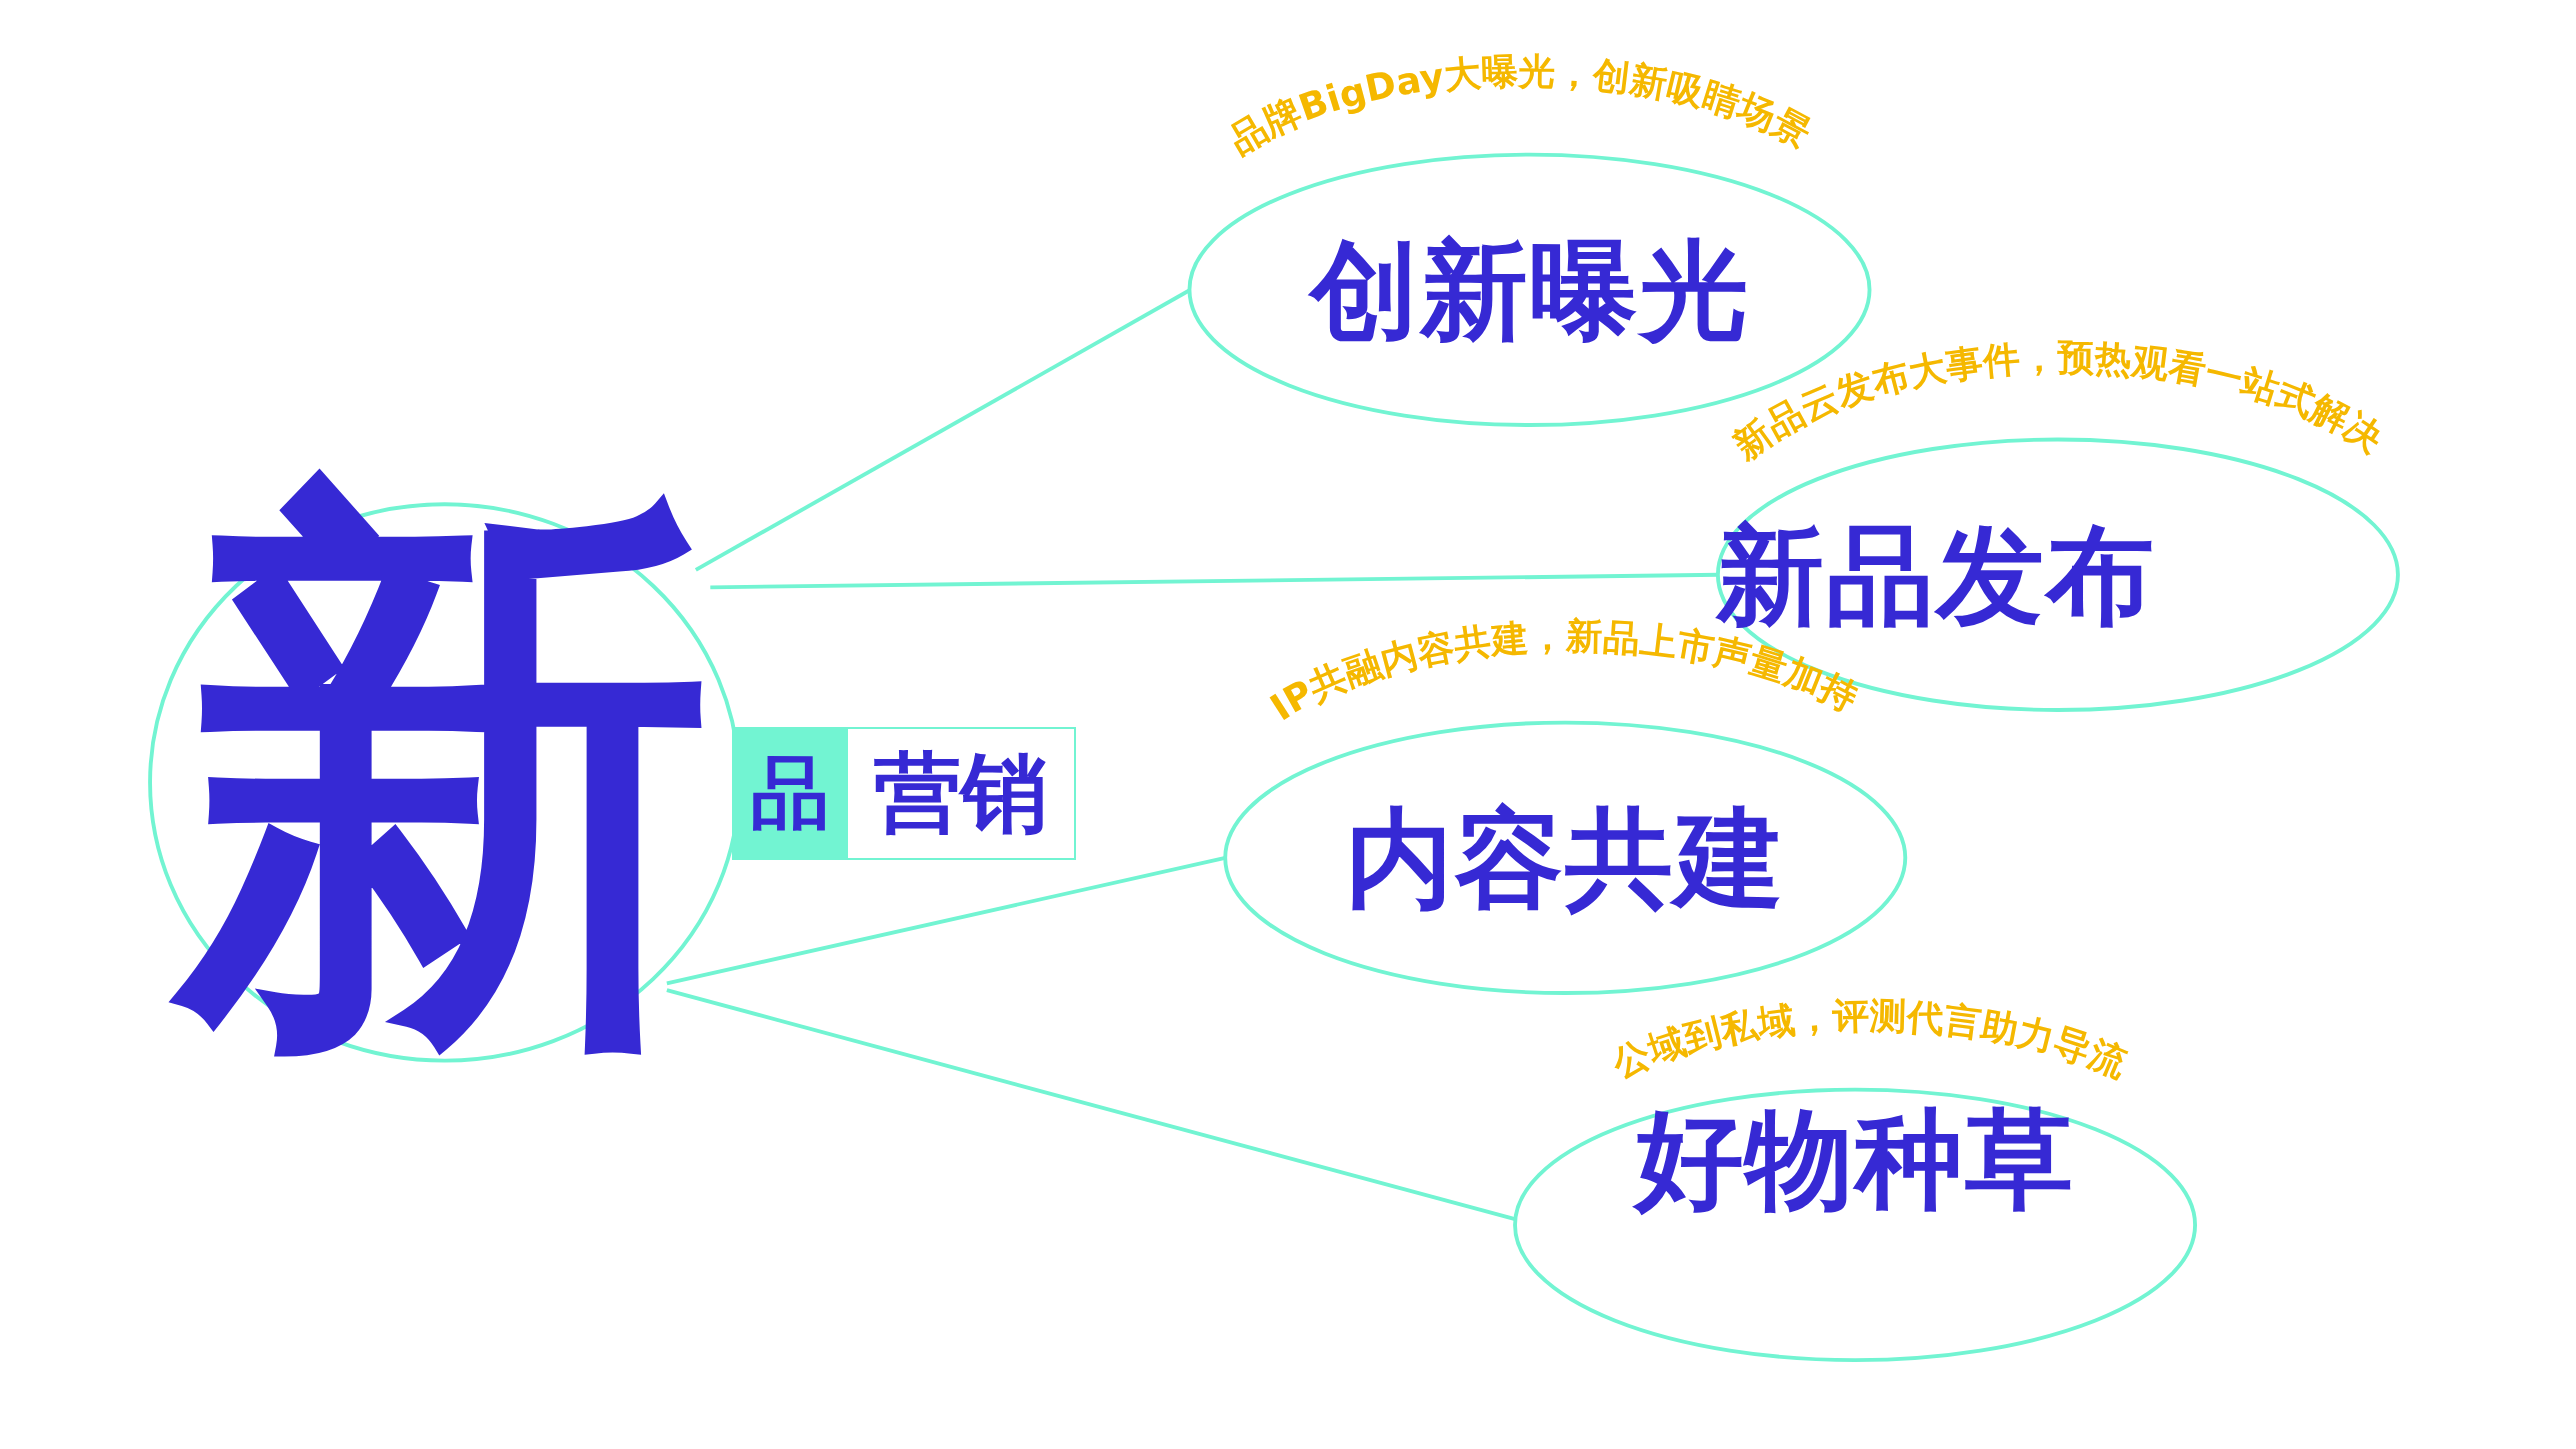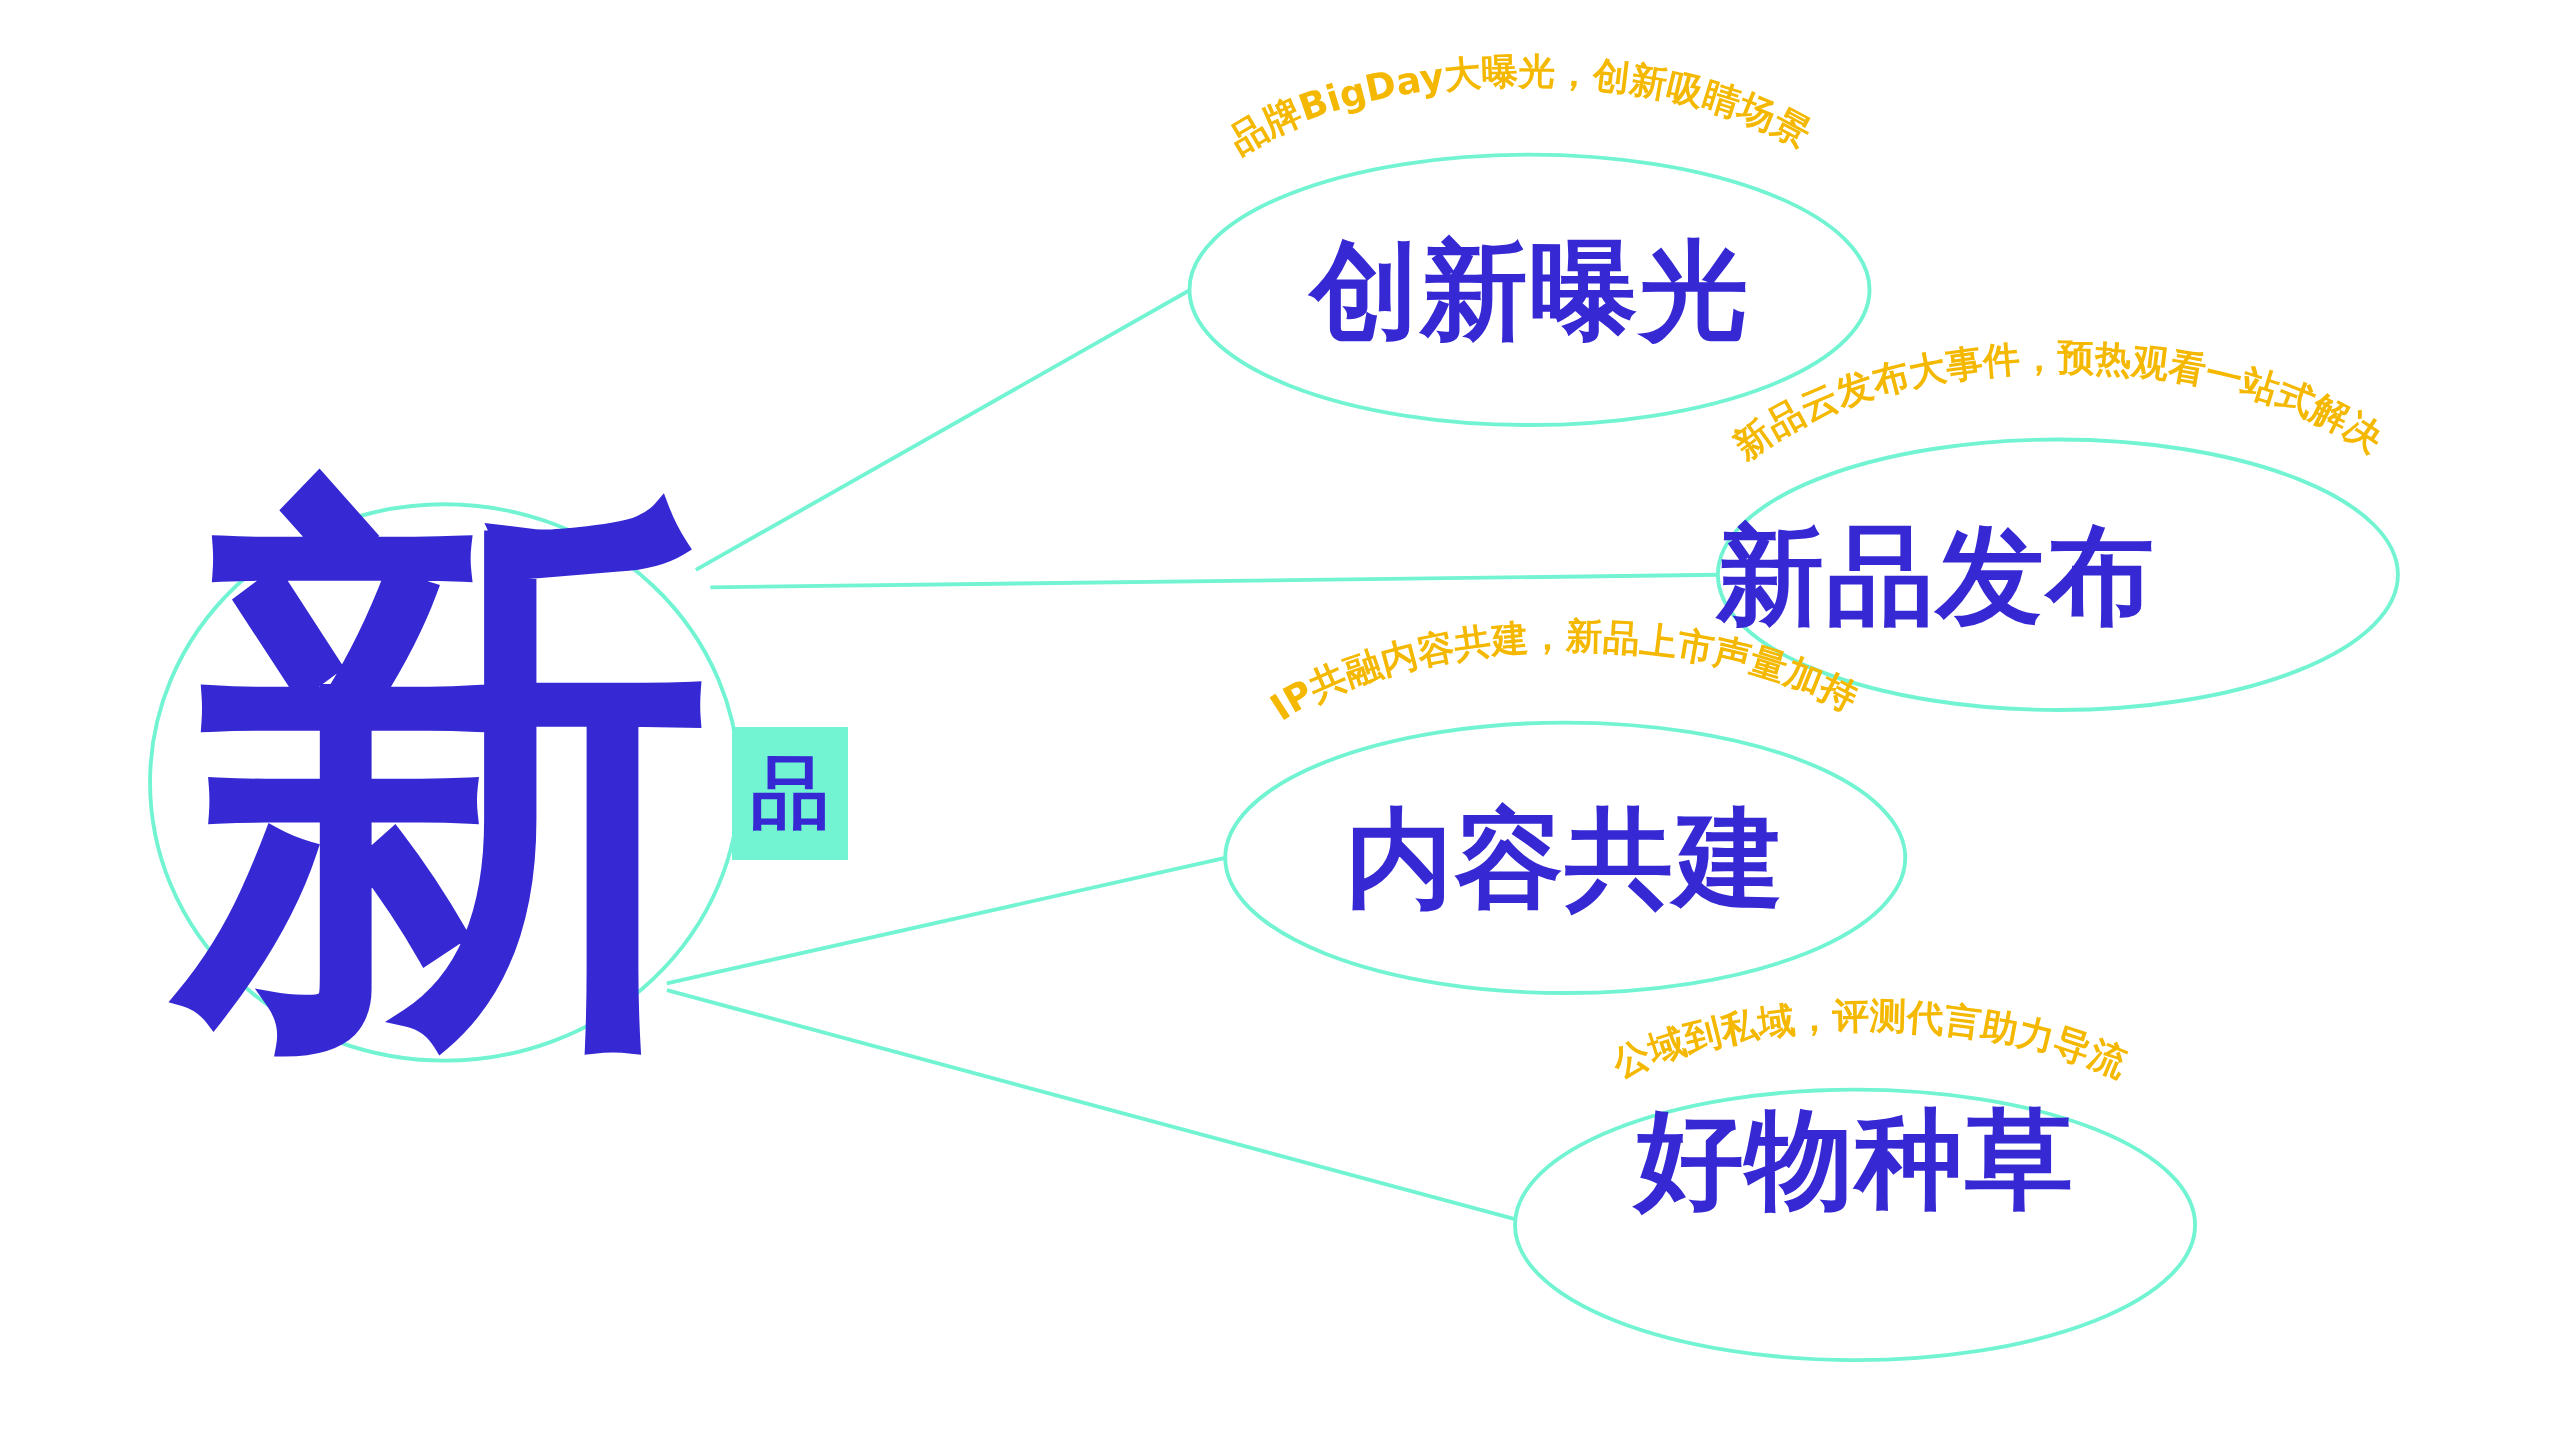--- a/index.html
+++ b/index.html
@@ -47,19 +47,20 @@
     <text><textPath href="#arc1" startOffset="50%" text-anchor="middle">新品云发布大事件，预热观看一站式解决</textPath></text>
     <text><textPath href="#arc2" startOffset="50%" text-anchor="middle">IP共融内容共建，新品上市声量加持</textPath></text>
     <text><textPath href="#arc3" startOffset="50%" text-anchor="middle">公域到私域，评测代言助力导流</textPath></text>
   </g>
 </svg>
 
 <div class="hub-char">新</div>
 
 <div class="tag">
   <div class="tag-a">品</div>
+  <div class="tag-b">营销</div>
 </div>
 
 <div class="node-title" style="left:1530px; top:292px;">创新曝光</div>
 <div class="node-title" style="left:1936px; top:577px;">新品发布</div>
 <div class="node-title" style="left:1565px; top:860px;">内容共建</div>
 <div class="node-title" style="left:1855px; top:1161px;">好物种草</div>
 
 
 </body></html>

